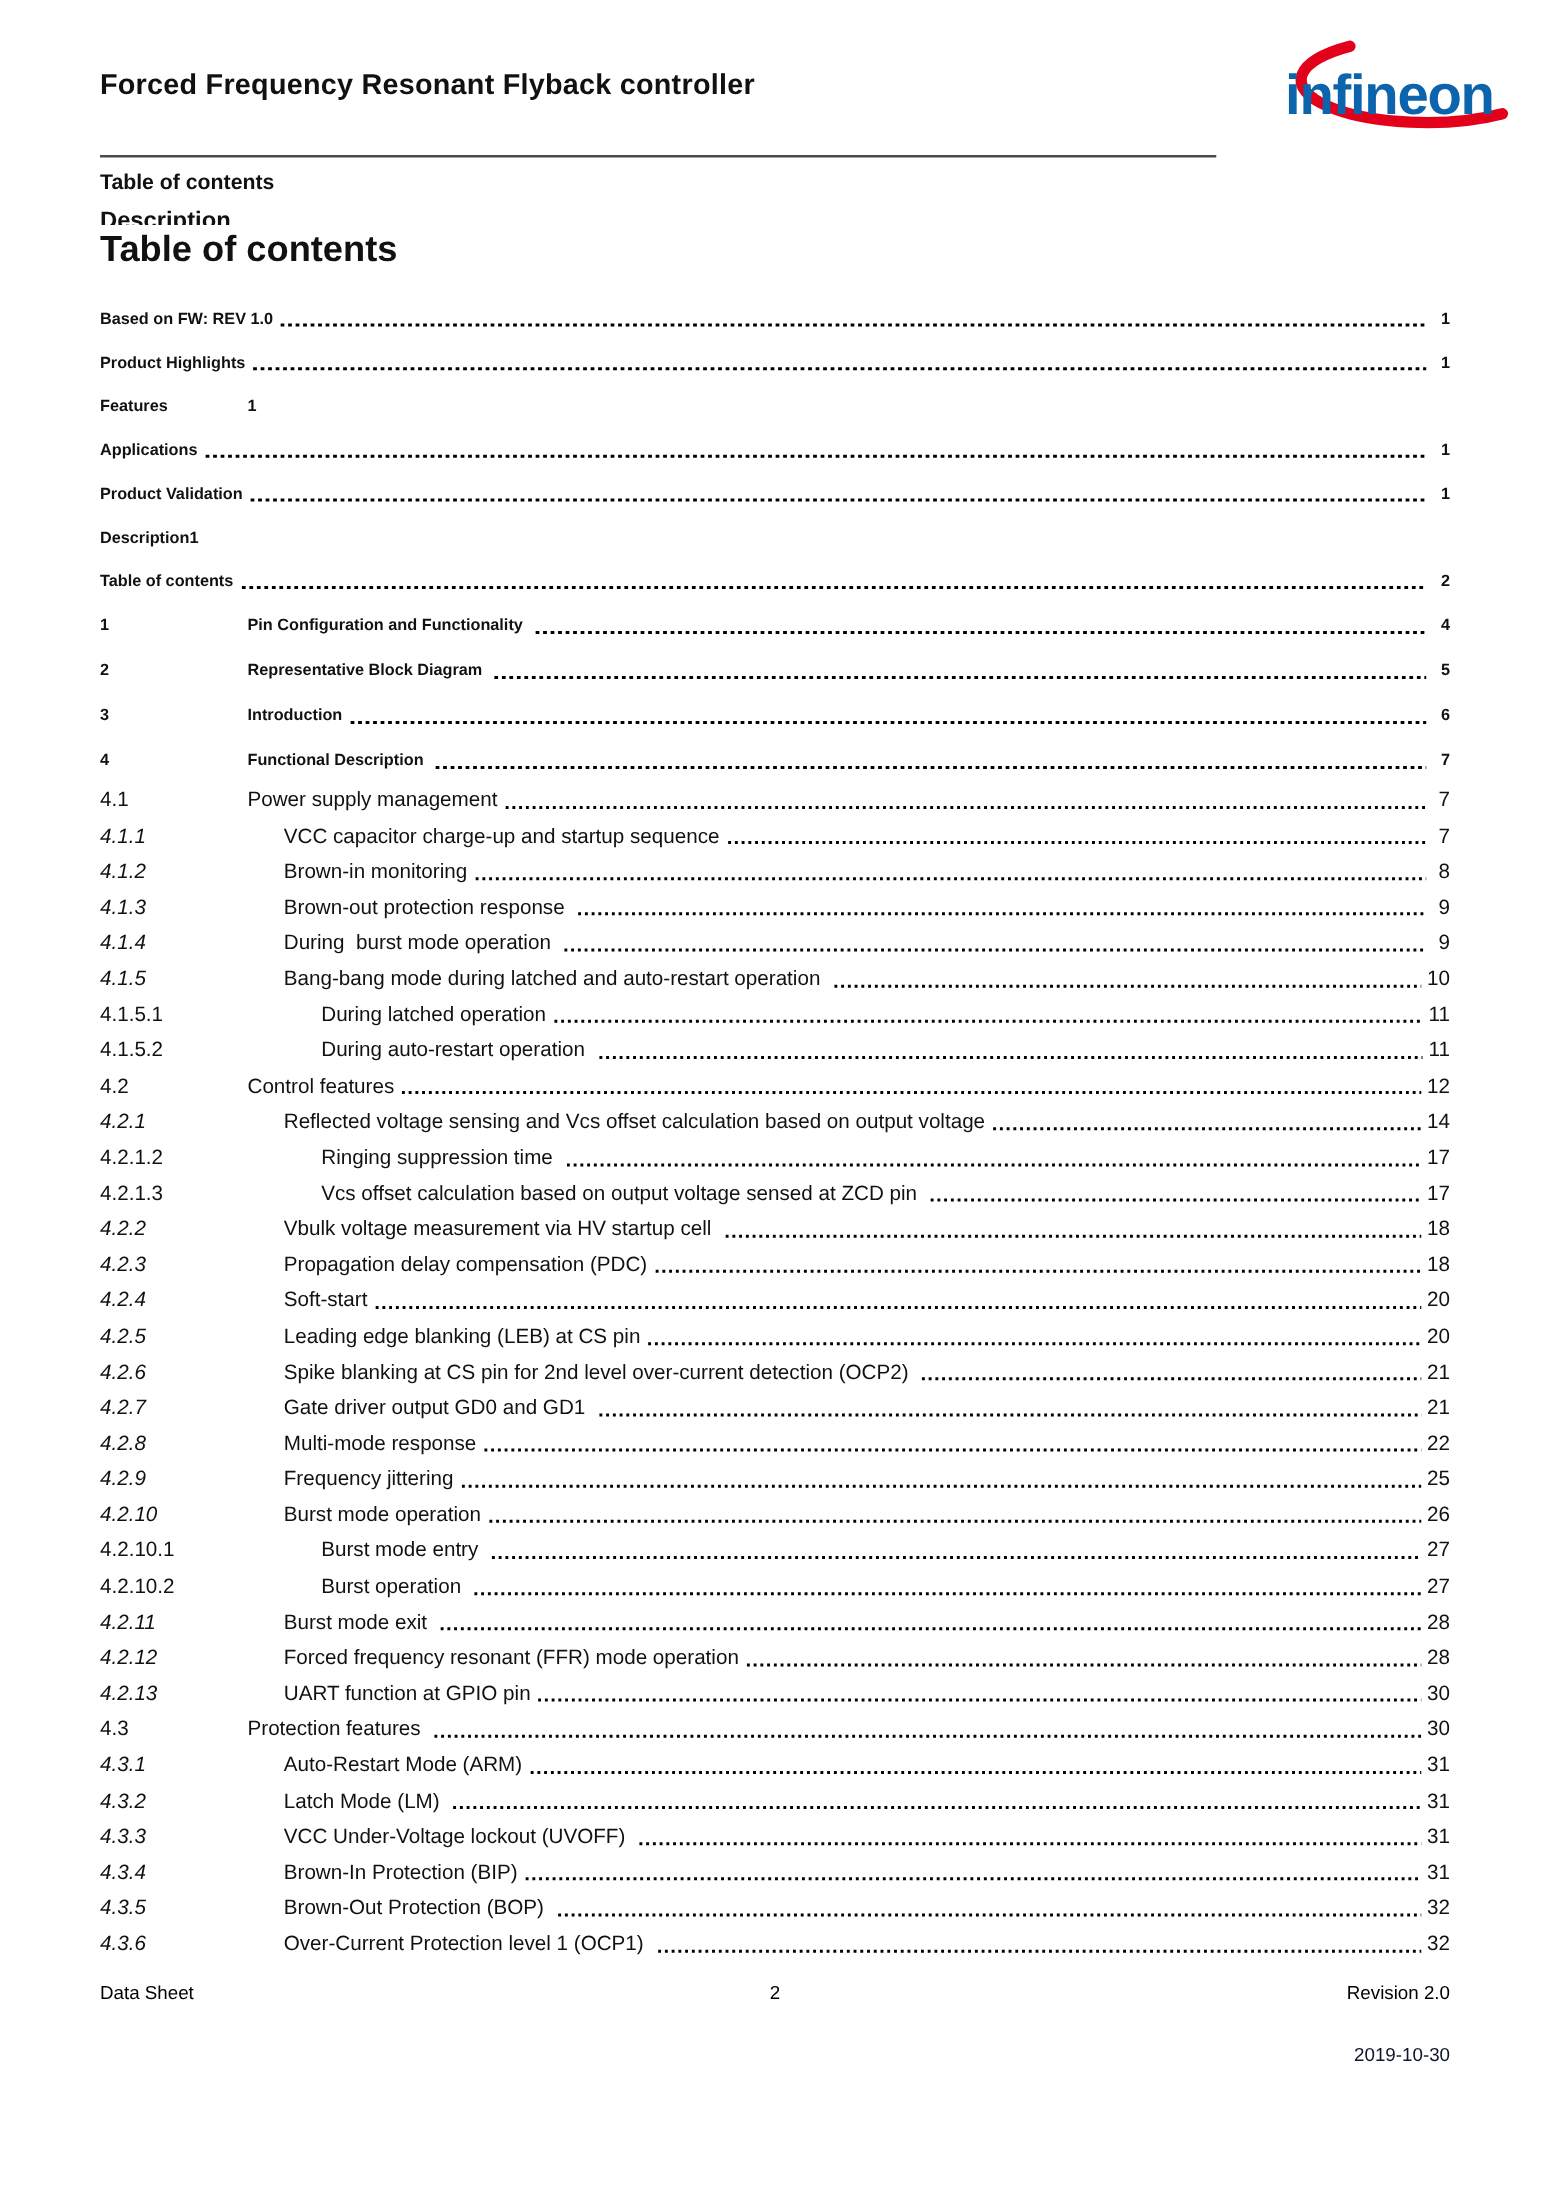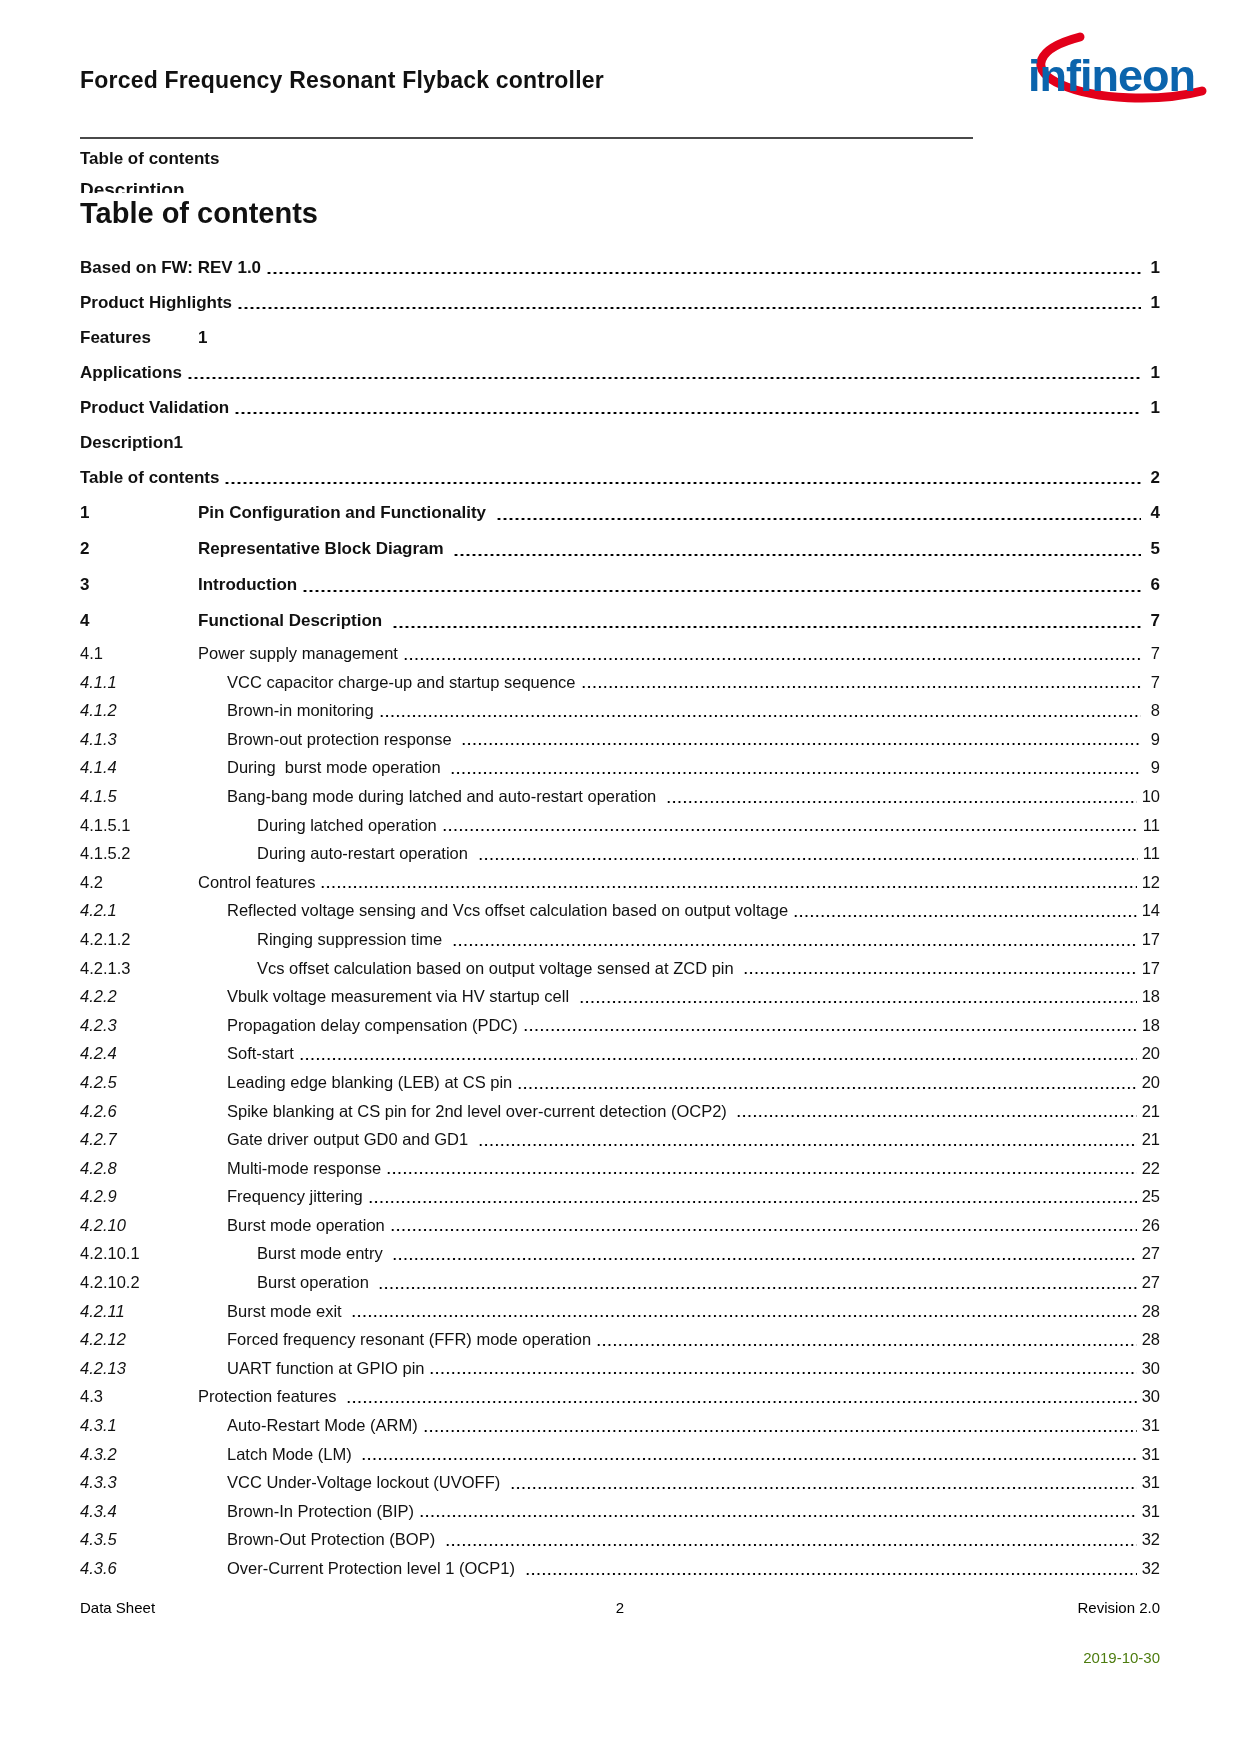--- a/index.html
+++ b/index.html
@@ -1,35 +1,35 @@
 <!DOCTYPE html>
 <html><head>
 <meta charset="utf-8">
 <style>
   * { margin:0; padding:0; box-sizing:border-box; }
   html,body { background:#ffffff; }
   body {
     width:1240px; height:1754px; overflow:hidden; position:relative;
     font-family:"Liberation Sans", sans-serif; color:#111;
   }
-  .page { position:relative; width:1240px; height:1754px; padding:17px 80px; }
+  .page { position:relative; width:1240px; height:1754px; padding:4px 80px; }
 
   
   .doc-title { padding-top:50px; font-size:23px; line-height:26px; font-weight:bold; letter-spacing:0.2px; }
   .logo { position:absolute; top:28px; right:22px; width:224px; height:84px; }
   .rule { margin-top:44px; width:893px; height:2px; background:#4a4a4a; }
   .crumb1 { margin-top:10px; font-size:17px; line-height:20px; font-weight:bold; }
   .crumb2-clip { margin-top:11px; height:13px; overflow:hidden; }
   .crumb2-clip span { font-size:19px; line-height:19px; font-weight:bold; display:block; }
   h1.toc-heading { margin-top:4px; font-size:29px; line-height:32px; font-weight:bold; }
 
   
   .toc { margin-top:21px; }
   .row { display:flex; align-items:stretch; }
-  .row.front, .row.chapter { height:35px; line-height:35px; font-size:17px; font-weight:bold; }
+  .row.front, .row.chapter { height:35px; line-height:35px; font-size:13px; font-weight:bold; }
   .row.chapter { height:36px; line-height:36px; }
   .row.l2, .row.l3, .row.l4 { height:28.6px; line-height:28.6px; font-size:16.5px; }
   .num { flex:none; }
   .chapter .num, .l2 .num { width:118px; }
   .l3 .num { width:147px;font-style:italic; }
   .l4 .num { width:177px; }
   .t { flex:none; white-space:pre; }
   .t.tab { width:118px; }
   .leader {
     flex:1 1 auto; margin-left:5px; margin-right:3px;
@@ -42,21 +42,21 @@
     background-size:6px 4.4px; background-position:left bottom 10px;
   }
   .pg { flex:none; margin-left:2px; text-align:right; min-width:14px; }
   .pg-inline { flex:none; }
 
   
   .footer { margin-top:15px; display:flex; font-size:15px; line-height:20px; color:#000000; }
   .footer .fl { width:320px; }
   .footer .fc { flex:1; text-align:center; }
   .footer .fr { width:320px; text-align:right; }
-  .footer-date { margin-top:30px; font-size:15px; line-height:20px; text-align:right; color:#4d7c0f; }
+  .footer-date { margin-top:30px; font-size:15px; line-height:20px; text-align:right; color:#0f172a; }
 </style>
 </head>
 <body>
 
 <div class="page">
 
   <div class="doc-title">Forced Frequency Resonant Flyback controller</div>
 
   <svg class="logo" viewBox="0 0 224 84" aria-hidden="true">
     <path d="M 86 9 A 100 34 0 1 0 208 63" fill="none" stroke-width="9" stroke-linecap="round" stroke="#E2001A"></path>

